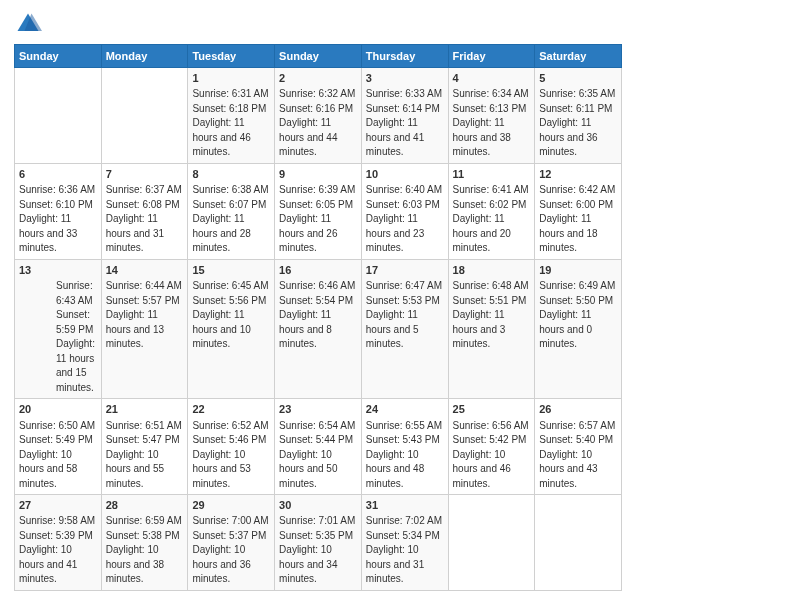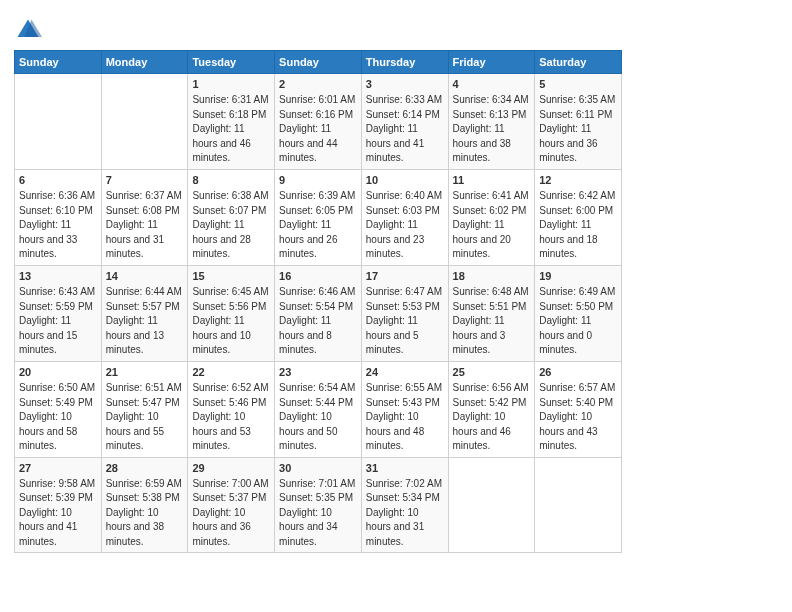--- a/index.html
+++ b/index.html
@@ -7,21 +7,21 @@
       font-family: Arial, sans-serif;
       background: #fff;
       width: 792px;
       height: 612px;
       overflow: hidden;
     }
     .page {
       width: 636px;
       height: 612px;
       background: #fff;
-      padding: 16px 14px 10px 14px;
+      padding: 10px 14px 10px 14px;
     }
     .header {
       display: flex;
       justify-content: space-between;
       align-items: flex-start;
       margin-bottom: 6px;
     }
     .logo {
       display: flex;
       align-items: center;
@@ -140,21 +140,21 @@
           <td class="empty"></td>
           <td class="empty"></td>
           <td>
             <span class="day-num">1</span>
             <div class="day-info" style="white-space: pre-line;">Sunrise: 6:31 AM
 Sunset: 6:18 PM
 Daylight: 11 hours and 46 minutes.</div>
           </td>
           <td>
             <span class="day-num">2</span>
-            <div class="day-info" style="white-space: pre-line;">Sunrise: 6:01 AM
+            <div class="day-info" style="white-space: pre-line;">Sunrise: 6:32 AM
 Sunset: 6:16 PM
 Daylight: 11 hours and 44 minutes.</div>
           </td>
           <td>
             <span class="day-num">3</span>
             <div class="day-info" style="white-space: pre-line;">Sunrise: 6:33 AM
 Sunset: 6:14 PM
 Daylight: 11 hours and 41 minutes.</div>
           </td>
           <td>
@@ -210,21 +210,21 @@
           <td>
             <span class="day-num">12</span>
             <div class="day-info" style="white-space: pre-line;">Sunrise: 6:42 AM
 Sunset: 6:00 PM
 Daylight: 11 hours and 18 minutes.</div>
           </td>
         </tr>
         <tr>
           <td>
             <span class="day-num">13</span>
-            <div class="day-info" style="white-space: pre-line;">Sunrise: 6:43 AM
+            <div class="day-info" style="white-space: pre-line; margin-left: 37px;">Sunrise: 6:43 AM
 Sunset: 5:59 PM
 Daylight: 11 hours and 15 minutes.</div>
           </td>
           <td>
             <span class="day-num">14</span>
             <div class="day-info" style="white-space: pre-line;">Sunrise: 6:44 AM
 Sunset: 5:57 PM
 Daylight: 11 hours and 13 minutes.</div>
           </td>
           <td>

